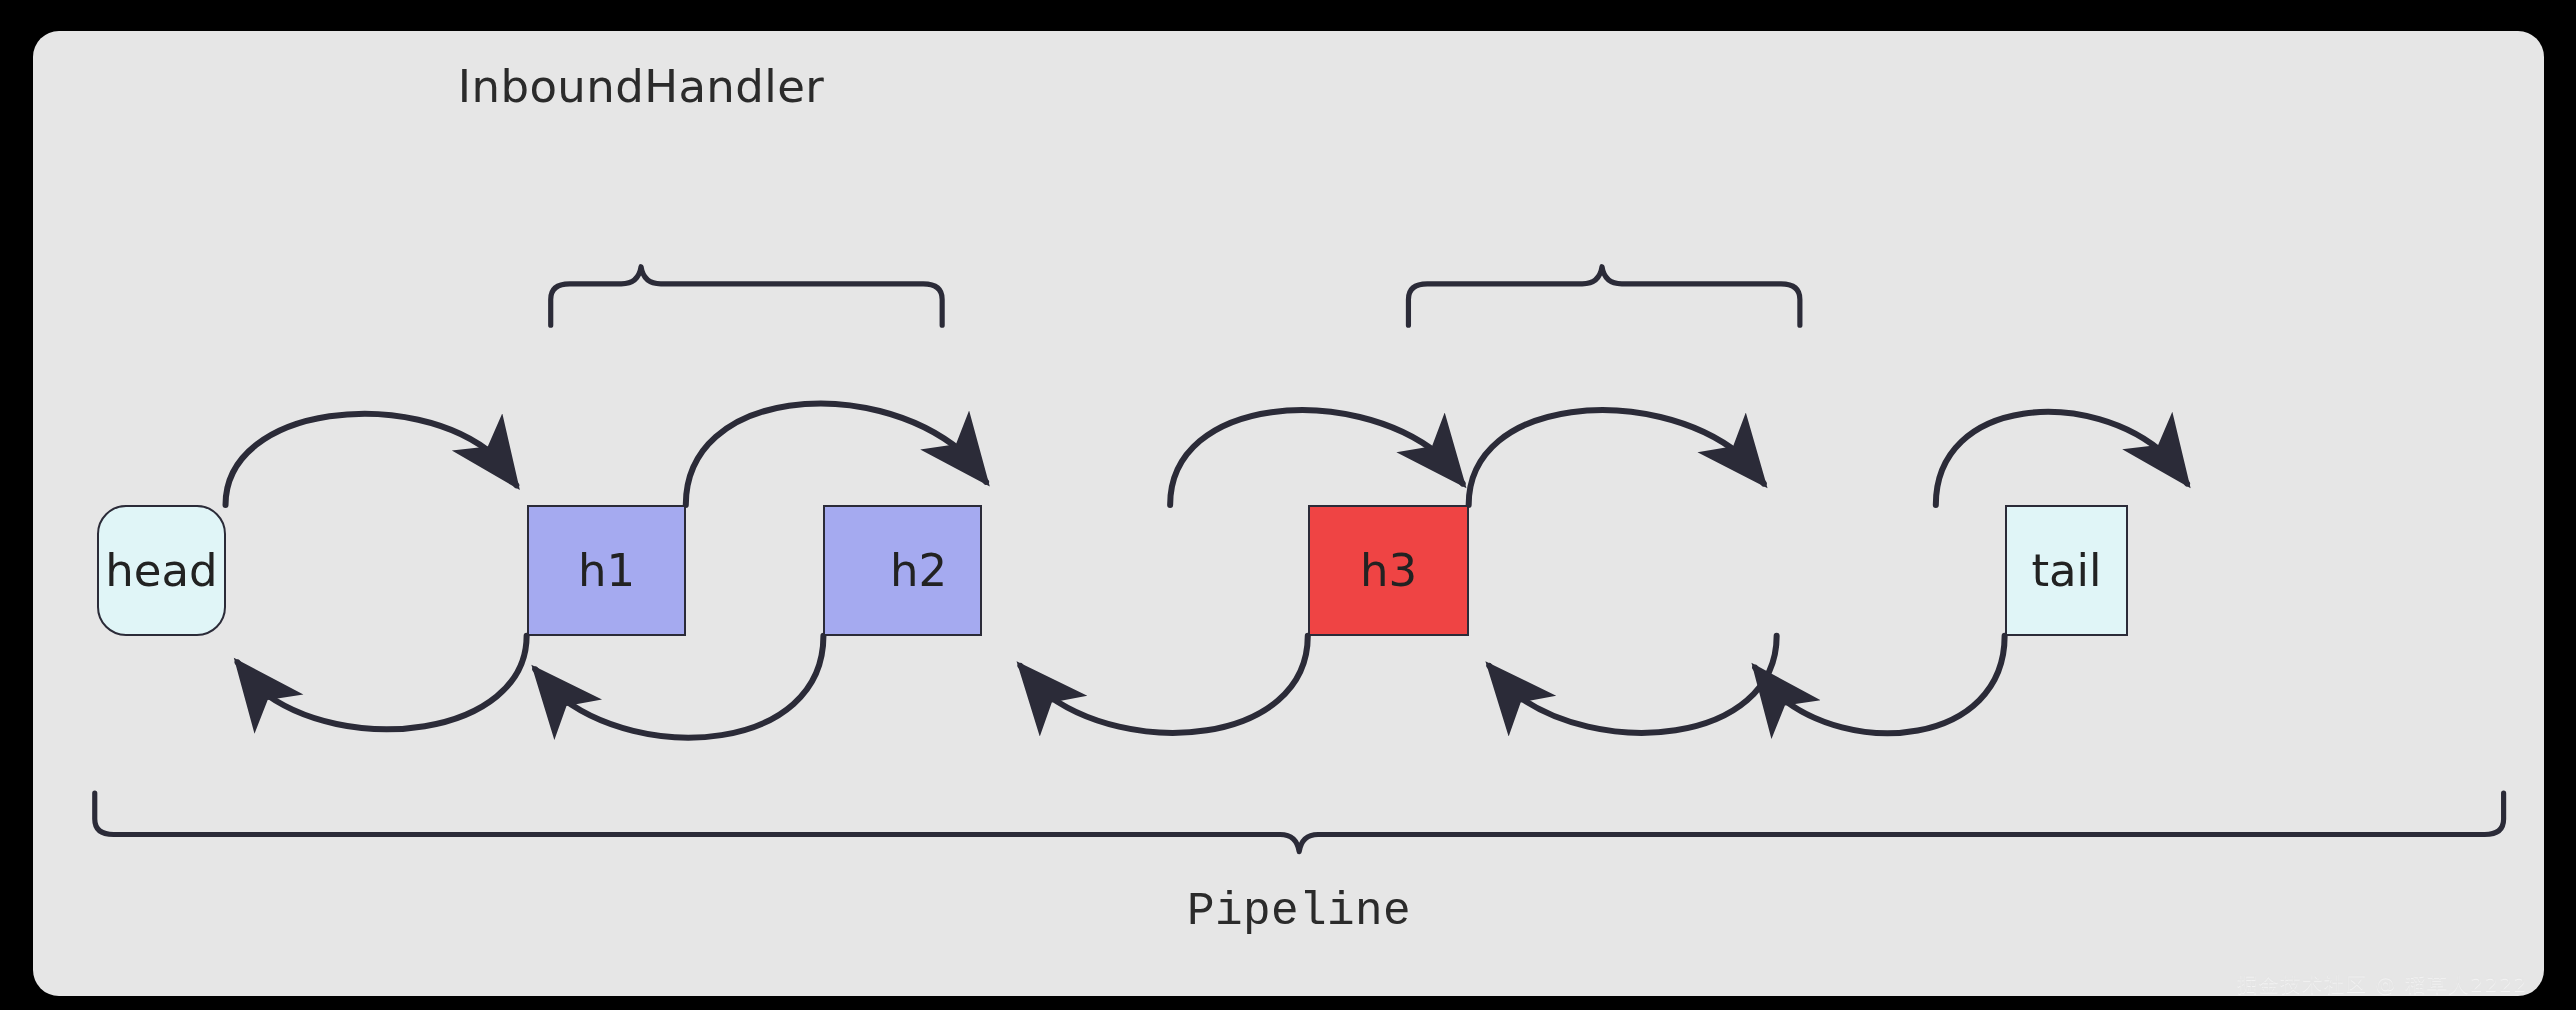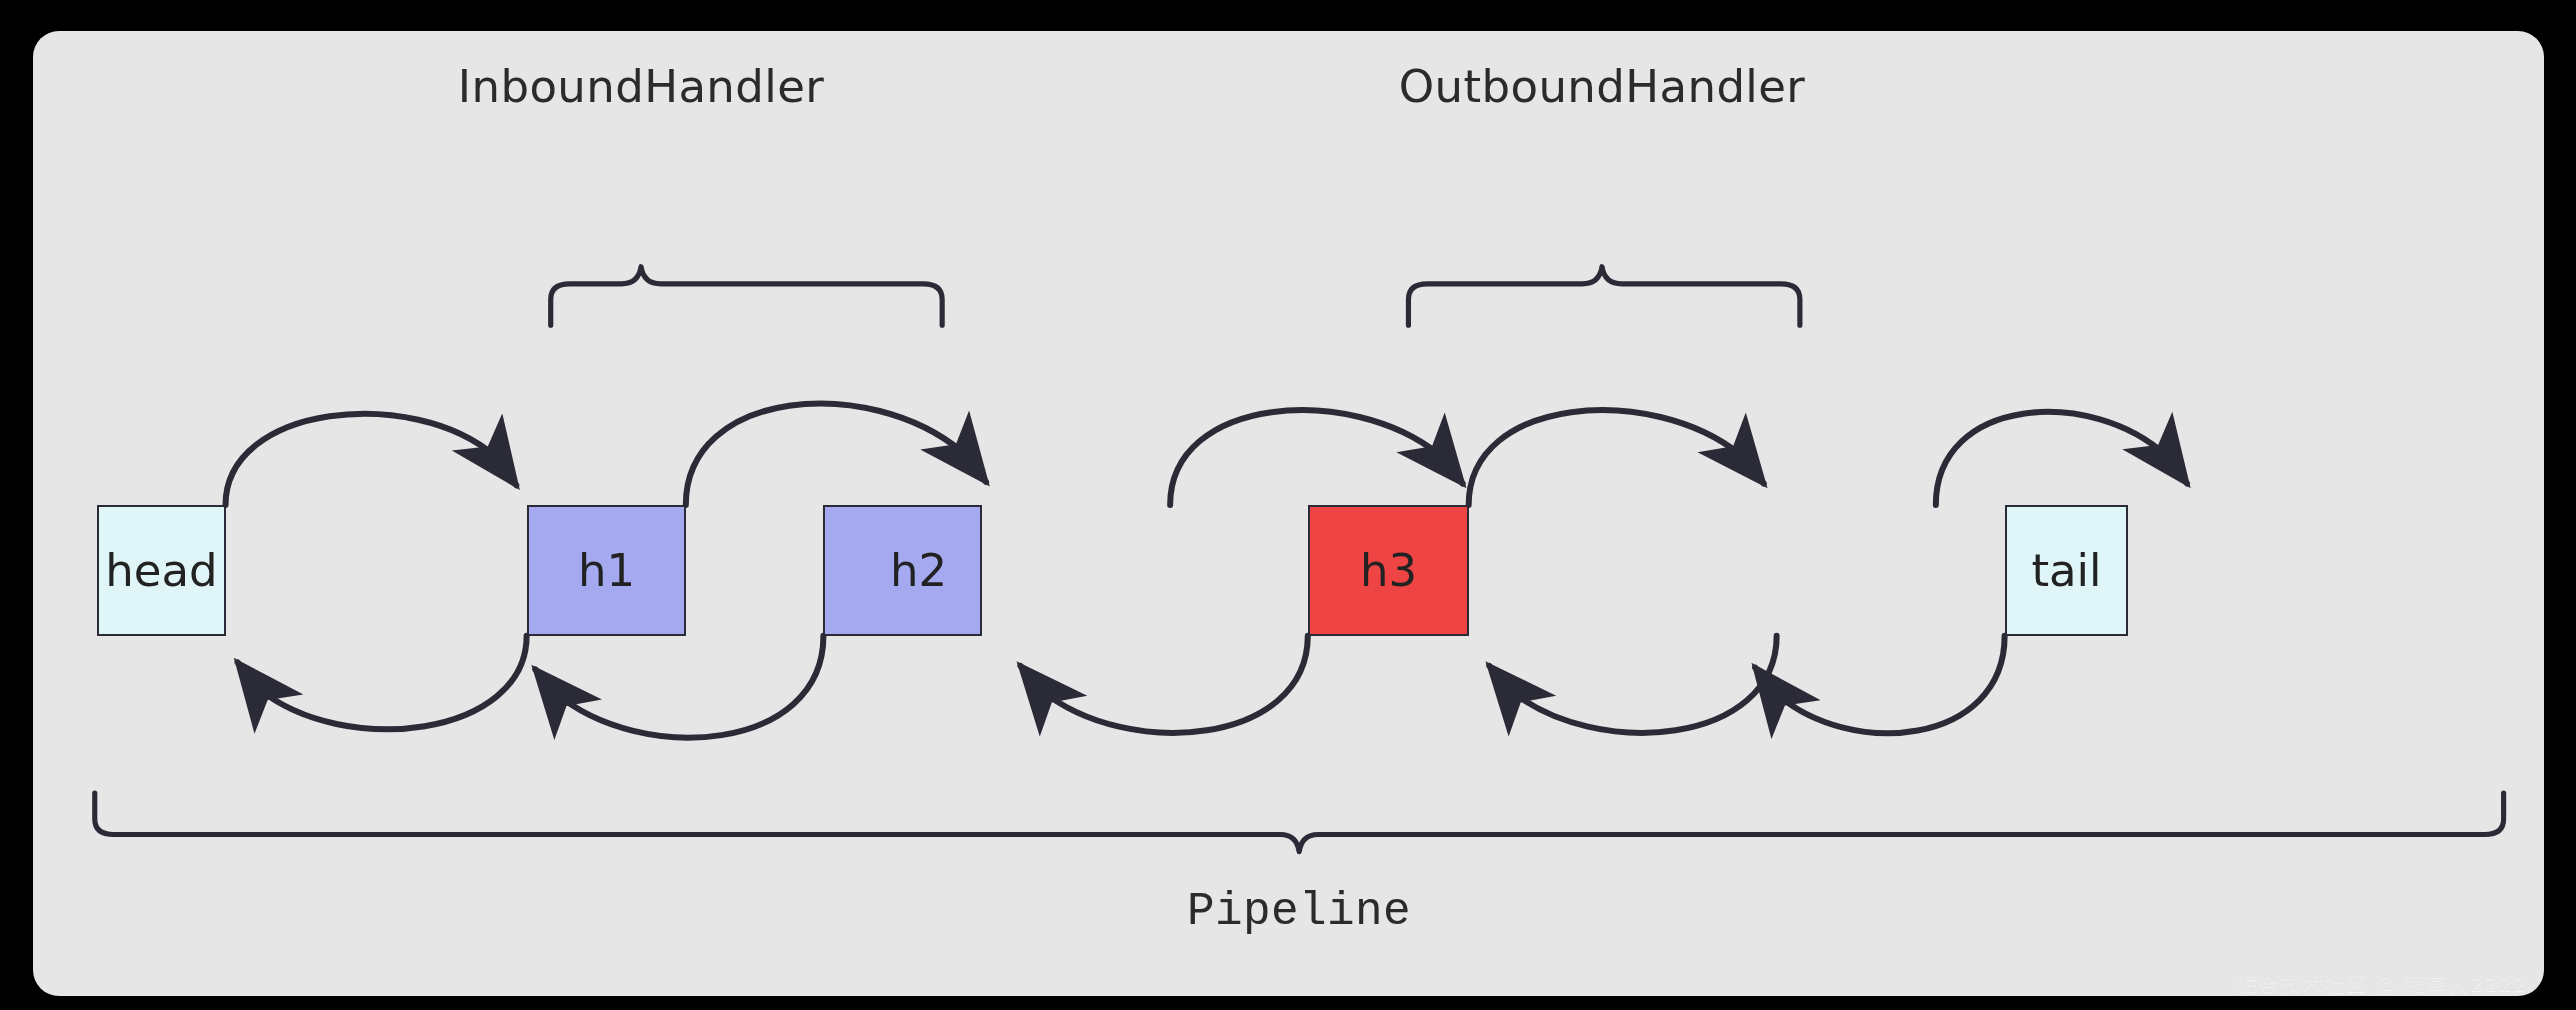--- a/index.html
+++ b/index.html
@@ -84,24 +84,23 @@
              Q748,330 768,330 L1073,330 Q1095,330 1095,348 L1095,378" fill="none" stroke="#2b2b38" stroke-width="6" stroke-linecap="round" stroke-linejoin="round"></path>
 
     <path d="M1637,378 L1637,348 Q1637,330 1659,330 L1839,330 Q1859,330 1862,310
              Q1865,330 1885,330 L2070,330 Q2092,330 2092,348 L2092,378" fill="none" stroke="#2b2b38" stroke-width="6" stroke-linecap="round" stroke-linejoin="round"></path>
 
     <path d="M110,922 L110,952 Q110,970 132,970 L1488,970 Q1507,970 1510,990
              Q1513,970 1532,970 L2888,970 Q2910,970 2910,952 L2910,922" fill="none" stroke="#2b2b38" stroke-width="6" stroke-linecap="round" stroke-linejoin="round"></path>
   </svg>
 
   <div class="grp-label" id="inbound-label">InboundHandler</div>
-  <div class="grp-label" id="outbound-label">OutboundHandler</div>
   <div class="grp-label" id="pipeline-label">Pipeline</div>
 
-  <div class="node" id="node-head" style="left:97px;width:129px;background:#e0f5f7;">head</div>
+  <div class="node" id="node-head" style="left:97px;width:129px;background:#e0f5f7;border-radius:29px;">head</div>
   <div class="node" id="node-h1" style="left:527px;width:159px;background:#a5aaf0;">h1</div>
   <div class="node" id="node-h2" style="left:823px;width:159px;background:#a5aaf0;padding-left:32px;">h2</div>
   <div class="node" id="node-h3" style="left:1308px;width:161px;background:#ef4444;">h3</div>
   <div class="node" id="node-tail" style="left:2005px;width:123px;background:#e0f5f7;">tail</div>
 
   <div class="watermark">掘金技术社区 @ 稻草人2222</div>
 
 </div>
 
 

